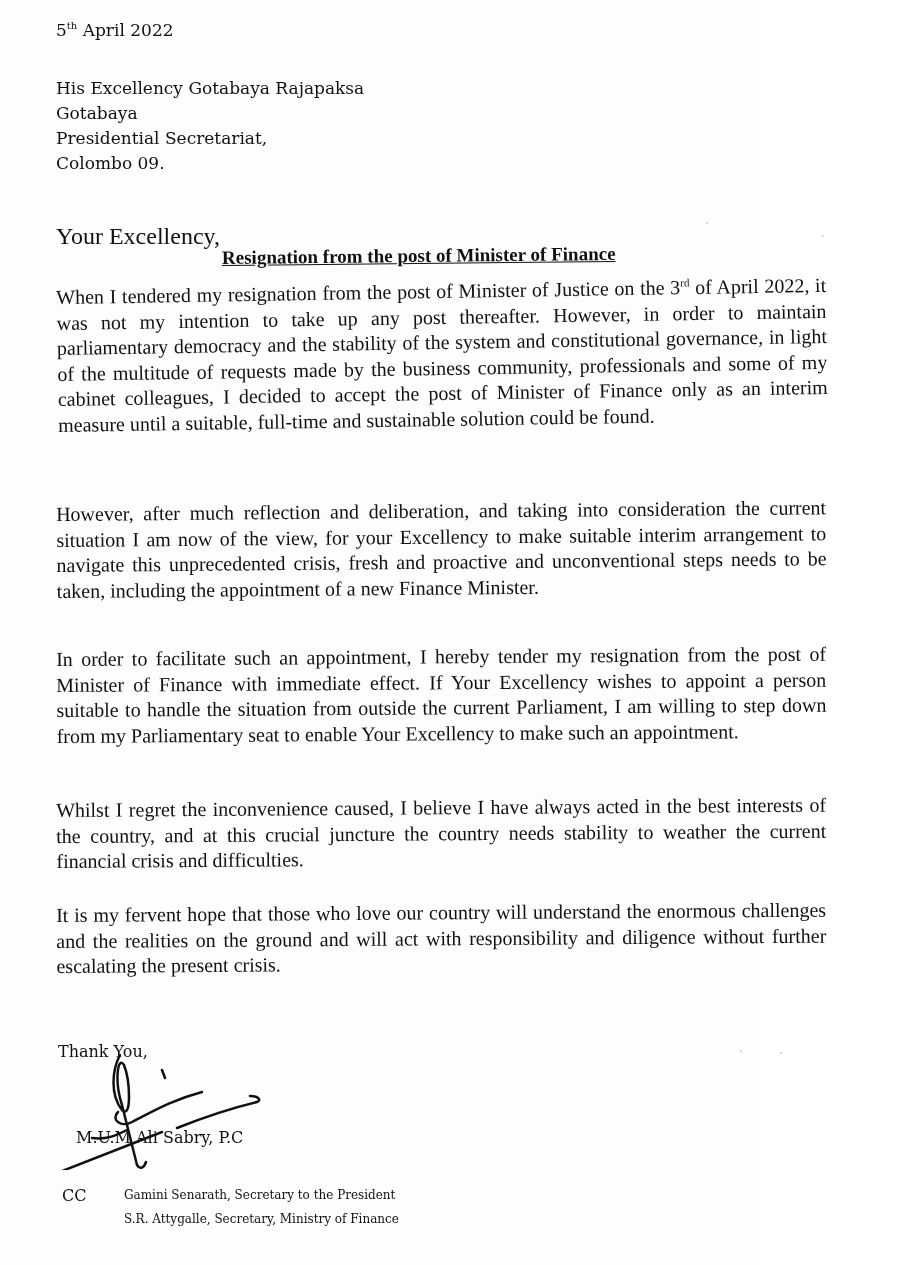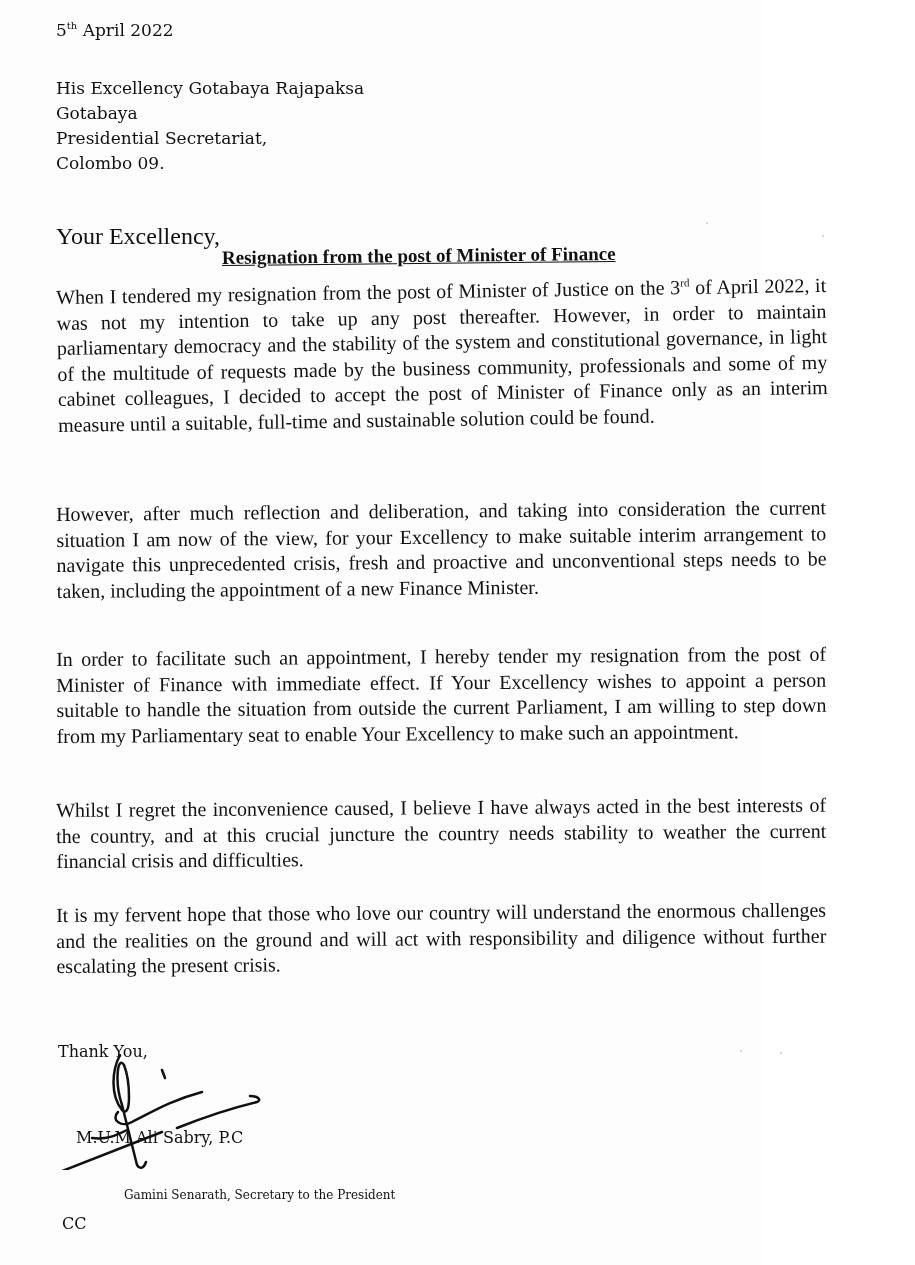--- a/index.html
+++ b/index.html
@@ -16,21 +16,21 @@
   .para { position: absolute; left: 56px; width: 770px; font-size: 20px; line-height: 25.5px; text-align: justify; text-align-last: left; }
   .p1 { top: 285px; transform: rotate(-0.9deg); transform-origin: left top; }
   .p2 { top: 502px; transform: rotate(-0.5deg); transform-origin: left top; }
   .p3 { top: 647px; transform: rotate(-0.4deg); transform-origin: left top; }
   .p4 { top: 798px; transform: rotate(-0.4deg); transform-origin: left top; }
   .p5 { top: 903px; transform: rotate(-0.4deg); transform-origin: left top; }
   .para sup { font-size: 11px; line-height: 0; }
   .closing { position: absolute; left: 58px; top: 1042px; font-size: 16px; }
   .signature { position: absolute; left: 52px; top: 1050px; width: 220px; height: 120px; }
   .signer { position: absolute; left: 60px; top: 1128px; font-size: 16px; margin-left: 16px; }
-  .cc-label { position: absolute; left: 62px; top: 1186px; font-size: 16px; margin-top: 28px; }
+  .cc-label { position: absolute; left: 62px; top: 1186px; font-size: 16px; }
   .cc-list { position: absolute; left: 124px; top: 1183px; font-size: 12px; line-height: 24px; }
   .speck { position: absolute; width: 2px; height: 2px; background: #ccc; border-radius: 1px; }
 </style>
 </head>
 <body>
 
 <div class="page">
 
   <div class="date serif"><span>5</span><sup>th</sup><span> April 2022</span></div>
 
@@ -64,19 +64,20 @@
     <path d="M125 78 C 150 68, 180 58, 205 52 C 210 50, 206 46, 198 46"></path>
     <path d="M0 125 L 110 82"></path>
     <path d="M110 20 L 113 28"></path>
   </svg>
 
   <div class="signer serif">M.U.M Ali Sabry, P.C</div>
 
   <div class="cc-label serif">CC</div>
   <div class="cc-list serif">
     <div>Gamini Senarath, Secretary to the President</div>
+    <div>S.R. Attygalle, Secretary, Ministry of Finance</div>
   </div>
 
   <div class="speck" style="left:706px; top:222px;"></div>
   <div class="speck" style="left:822px; top:235px;"></div>
   <div class="speck" style="left:740px; top:1050px;"></div>
   <div class="speck" style="left:780px; top:1052px;"></div>
 </div>
 
 </body></html>

